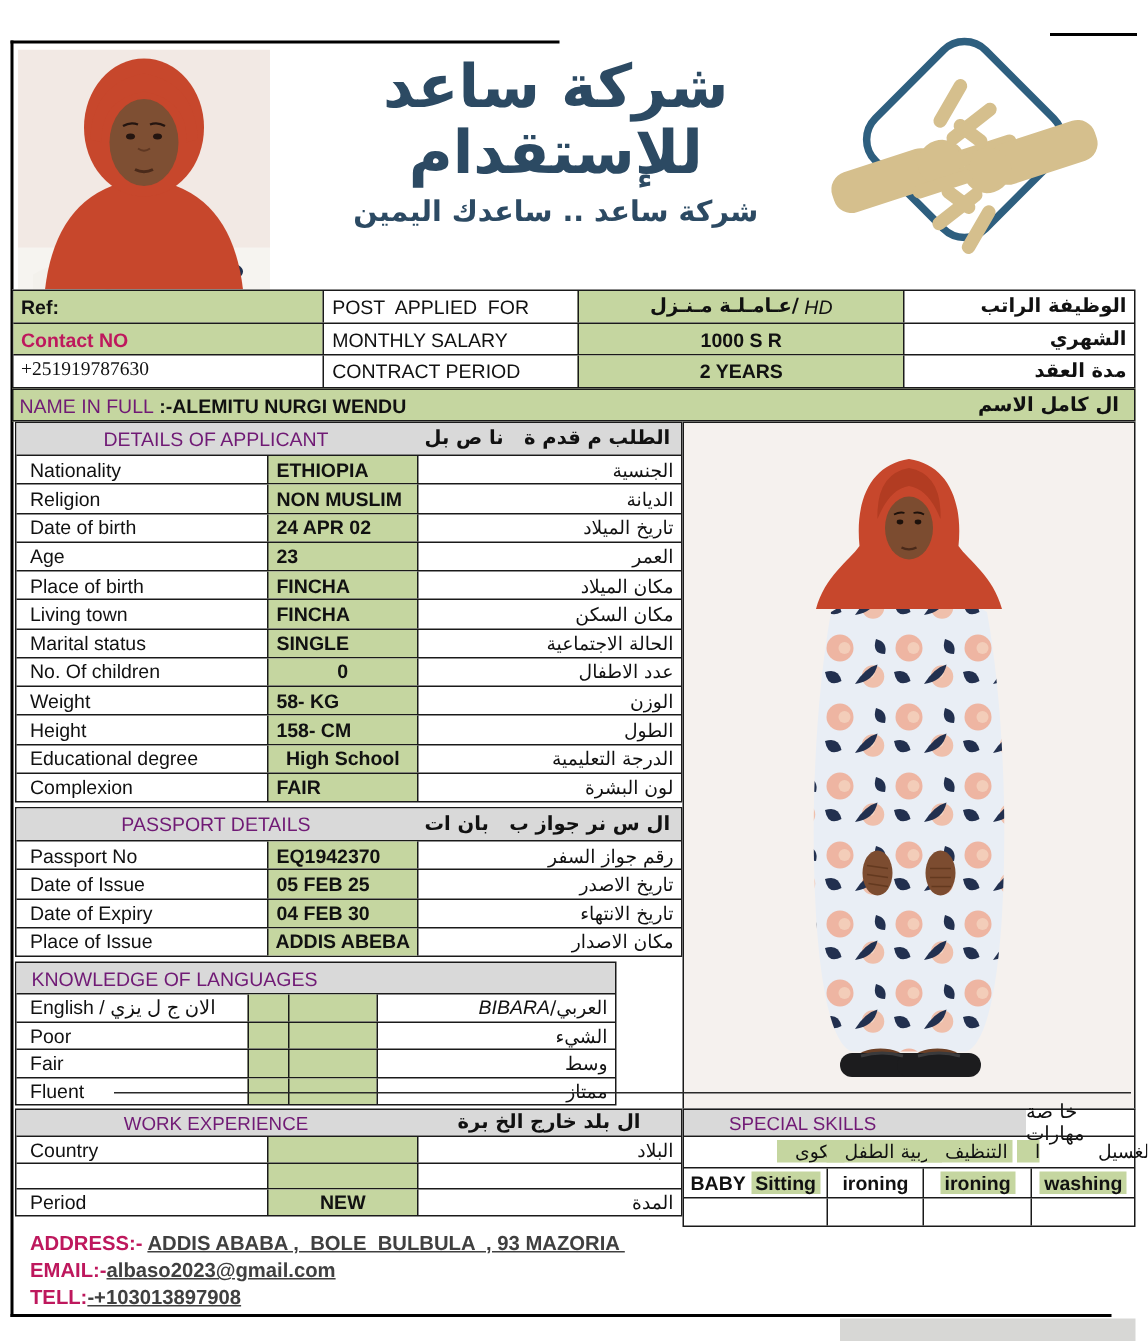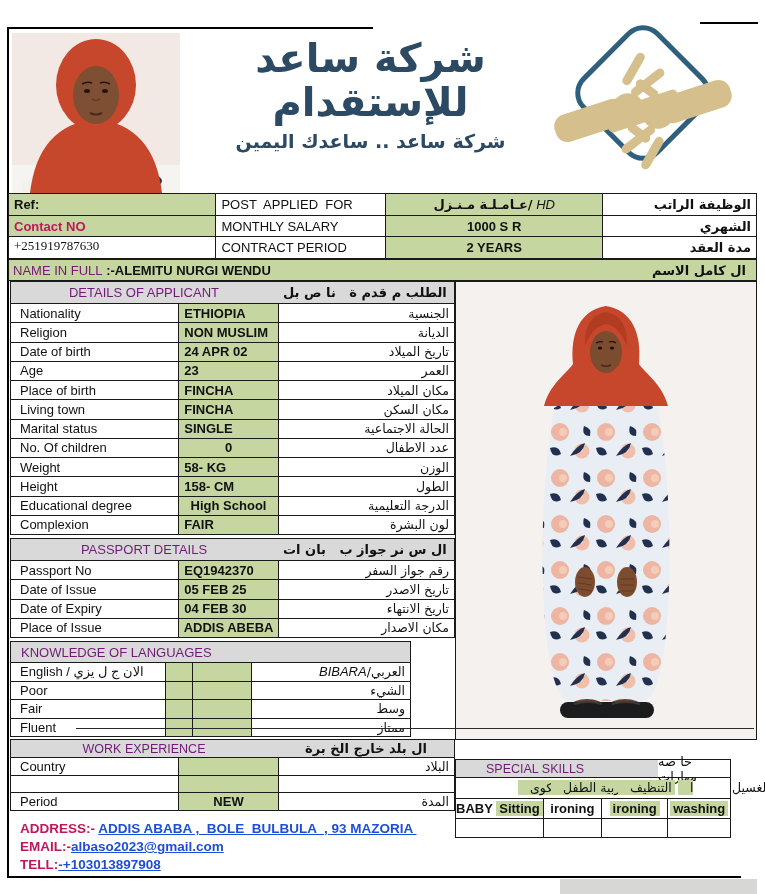--- a/index.html
+++ b/index.html
@@ -54,21 +54,21 @@
 
   .name-row { position:absolute; left:8px; top:259px; width:749px; height:22px; background:#c5d6a0;
               border:1px solid #1a1a1a; display:flex; align-items:center; font-size:13px; }
   .photo-box { position:absolute; left:455px; top:281px; width:302px; height:459px; border:1px solid #1a1a1a; background:#fff; }
   .fluent-line { position:absolute; left:76px; top:728px; width:678px; height:1px; background:#2a2a2a; }
 
   .skills-arrow-row { position:relative; border-top:1px solid #1a1a1a; flex:none; height:21px; }
   .skills-arrow-row span { position:absolute; top:2px;padding-left:12px; }
 
   .footer { position:absolute; left:20px; top:820px; width:720px; font-size:13.5px; font-weight:bold; line-height:18px; }
-  .blue { color:#1d4ed8; text-decoration:underline; }
+  .blue { color:#404040; text-decoration:underline; }
 </style>
 </head>
 <body>
 
 <div id="page">
 
   <div class="scanline" style="left:7px;top:27px;width:2px;height:851px;"></div>
   <div class="scanline" style="left:7px;top:27px;width:366px;height:2px;"></div>
   <div class="scanline" style="left:700px;top:22px;width:58px;height:2px;"></div>
   <div class="scanline" style="left:7px;top:876px;width:734px;height:2px;"></div>
@@ -335,21 +335,21 @@
       <div class="td d-val green"></div>
       <div class="td d-ar"></div>
     </div>
     <div class="tr" style="height:20px;">
       <div class="td d-label">Period</div>
       <div class="td d-val green bold center">NEW</div>
       <div class="td d-ar right ar">المدة</div>
     </div>
   </div>
 
-  <div class="tbl" style="left:455px; top:739px; width:276px; height:79px;margin-top:20px;">
+  <div class="tbl" style="left:455px; top:739px; width:302px; height:79px;">
     <div class="tr" style="flex:none; height:17px; border-top:none; font-size:12.5px;">
       <div class="grayhead orange" style="flex:1; display:flex; align-items:center; padding-left:30px;">SPECIAL SKILLS</div>
       <div class="arb right" style="width:72px; display:flex; align-items:center; justify-content:flex-end; padding-right:3px; font-weight:normal;">خا صة مهارات</div>
     </div>
     <div class="skills-arrow-row">
       <span class="ar hl" style="left:62px;">الكوى</span>
       <span class="ar hl" style="left:95px;">تربية الطفل</span>
       <span class="ar hl" style="left:162px;">التنظيف</span>
       <span class="ar hl" style="left:222px; width:14px; text-align:center;">ا</span>
       <span class="ar" style="left:264px;">الغسيل</span>

